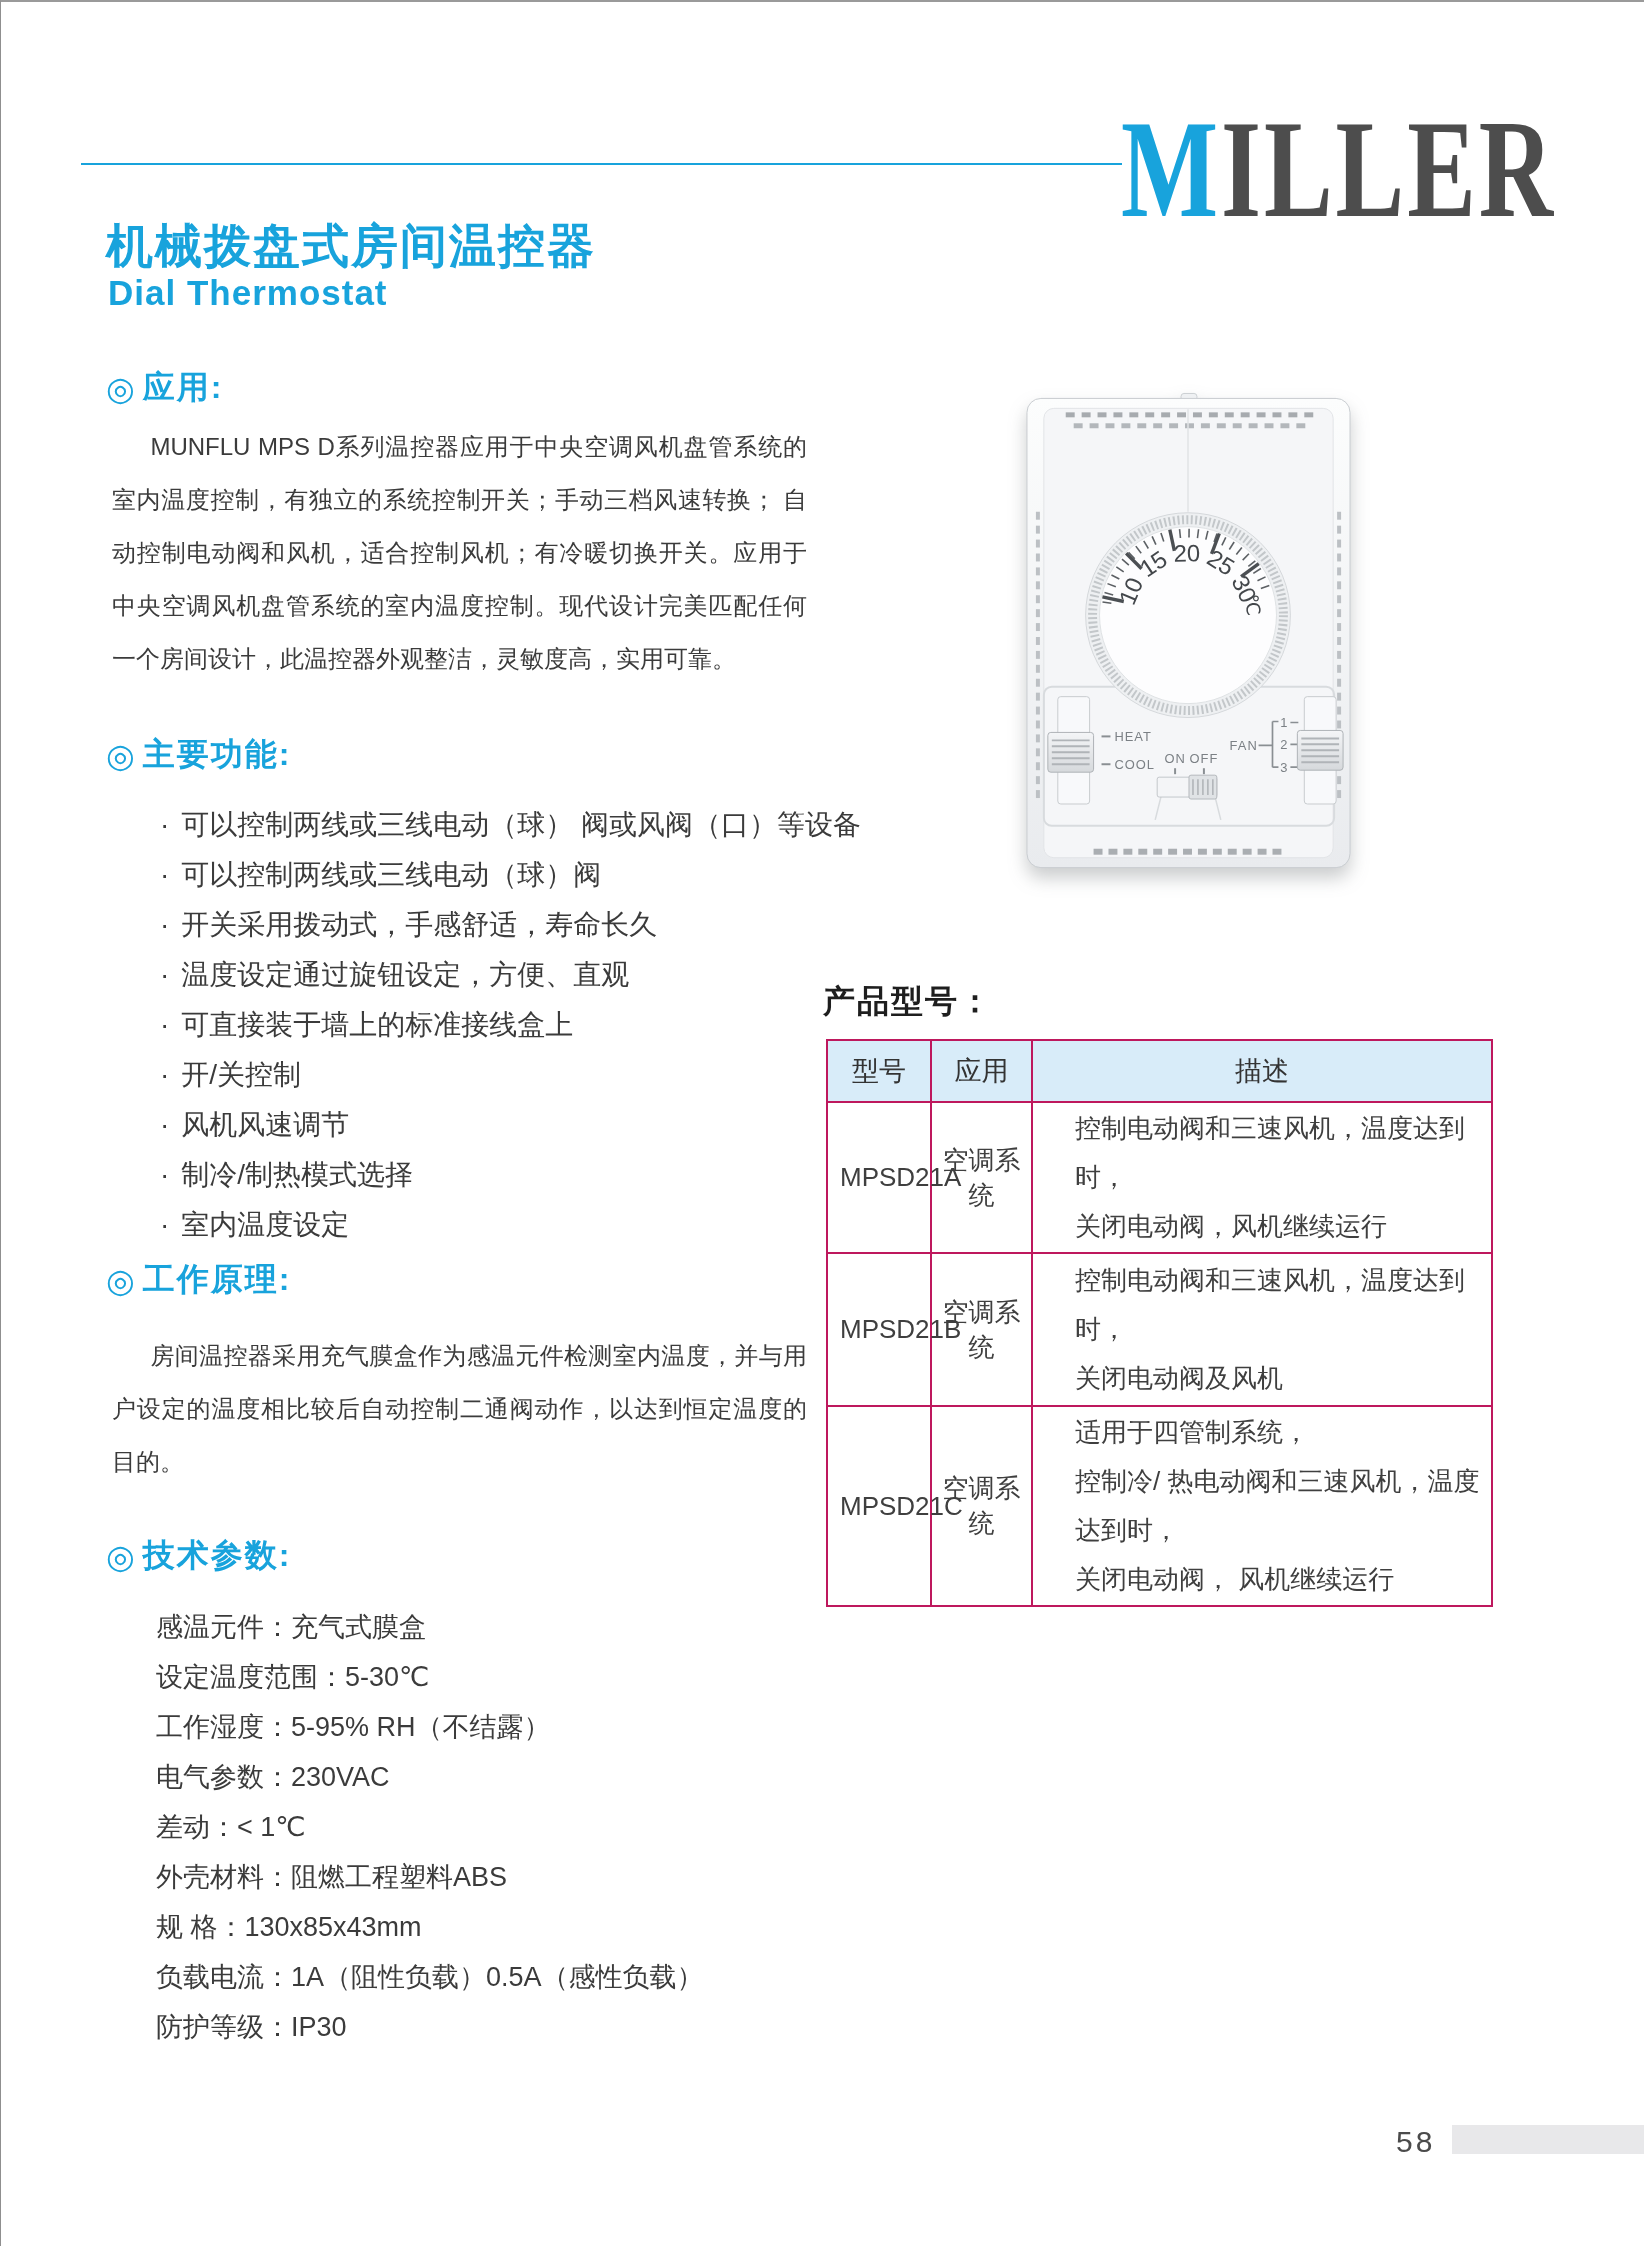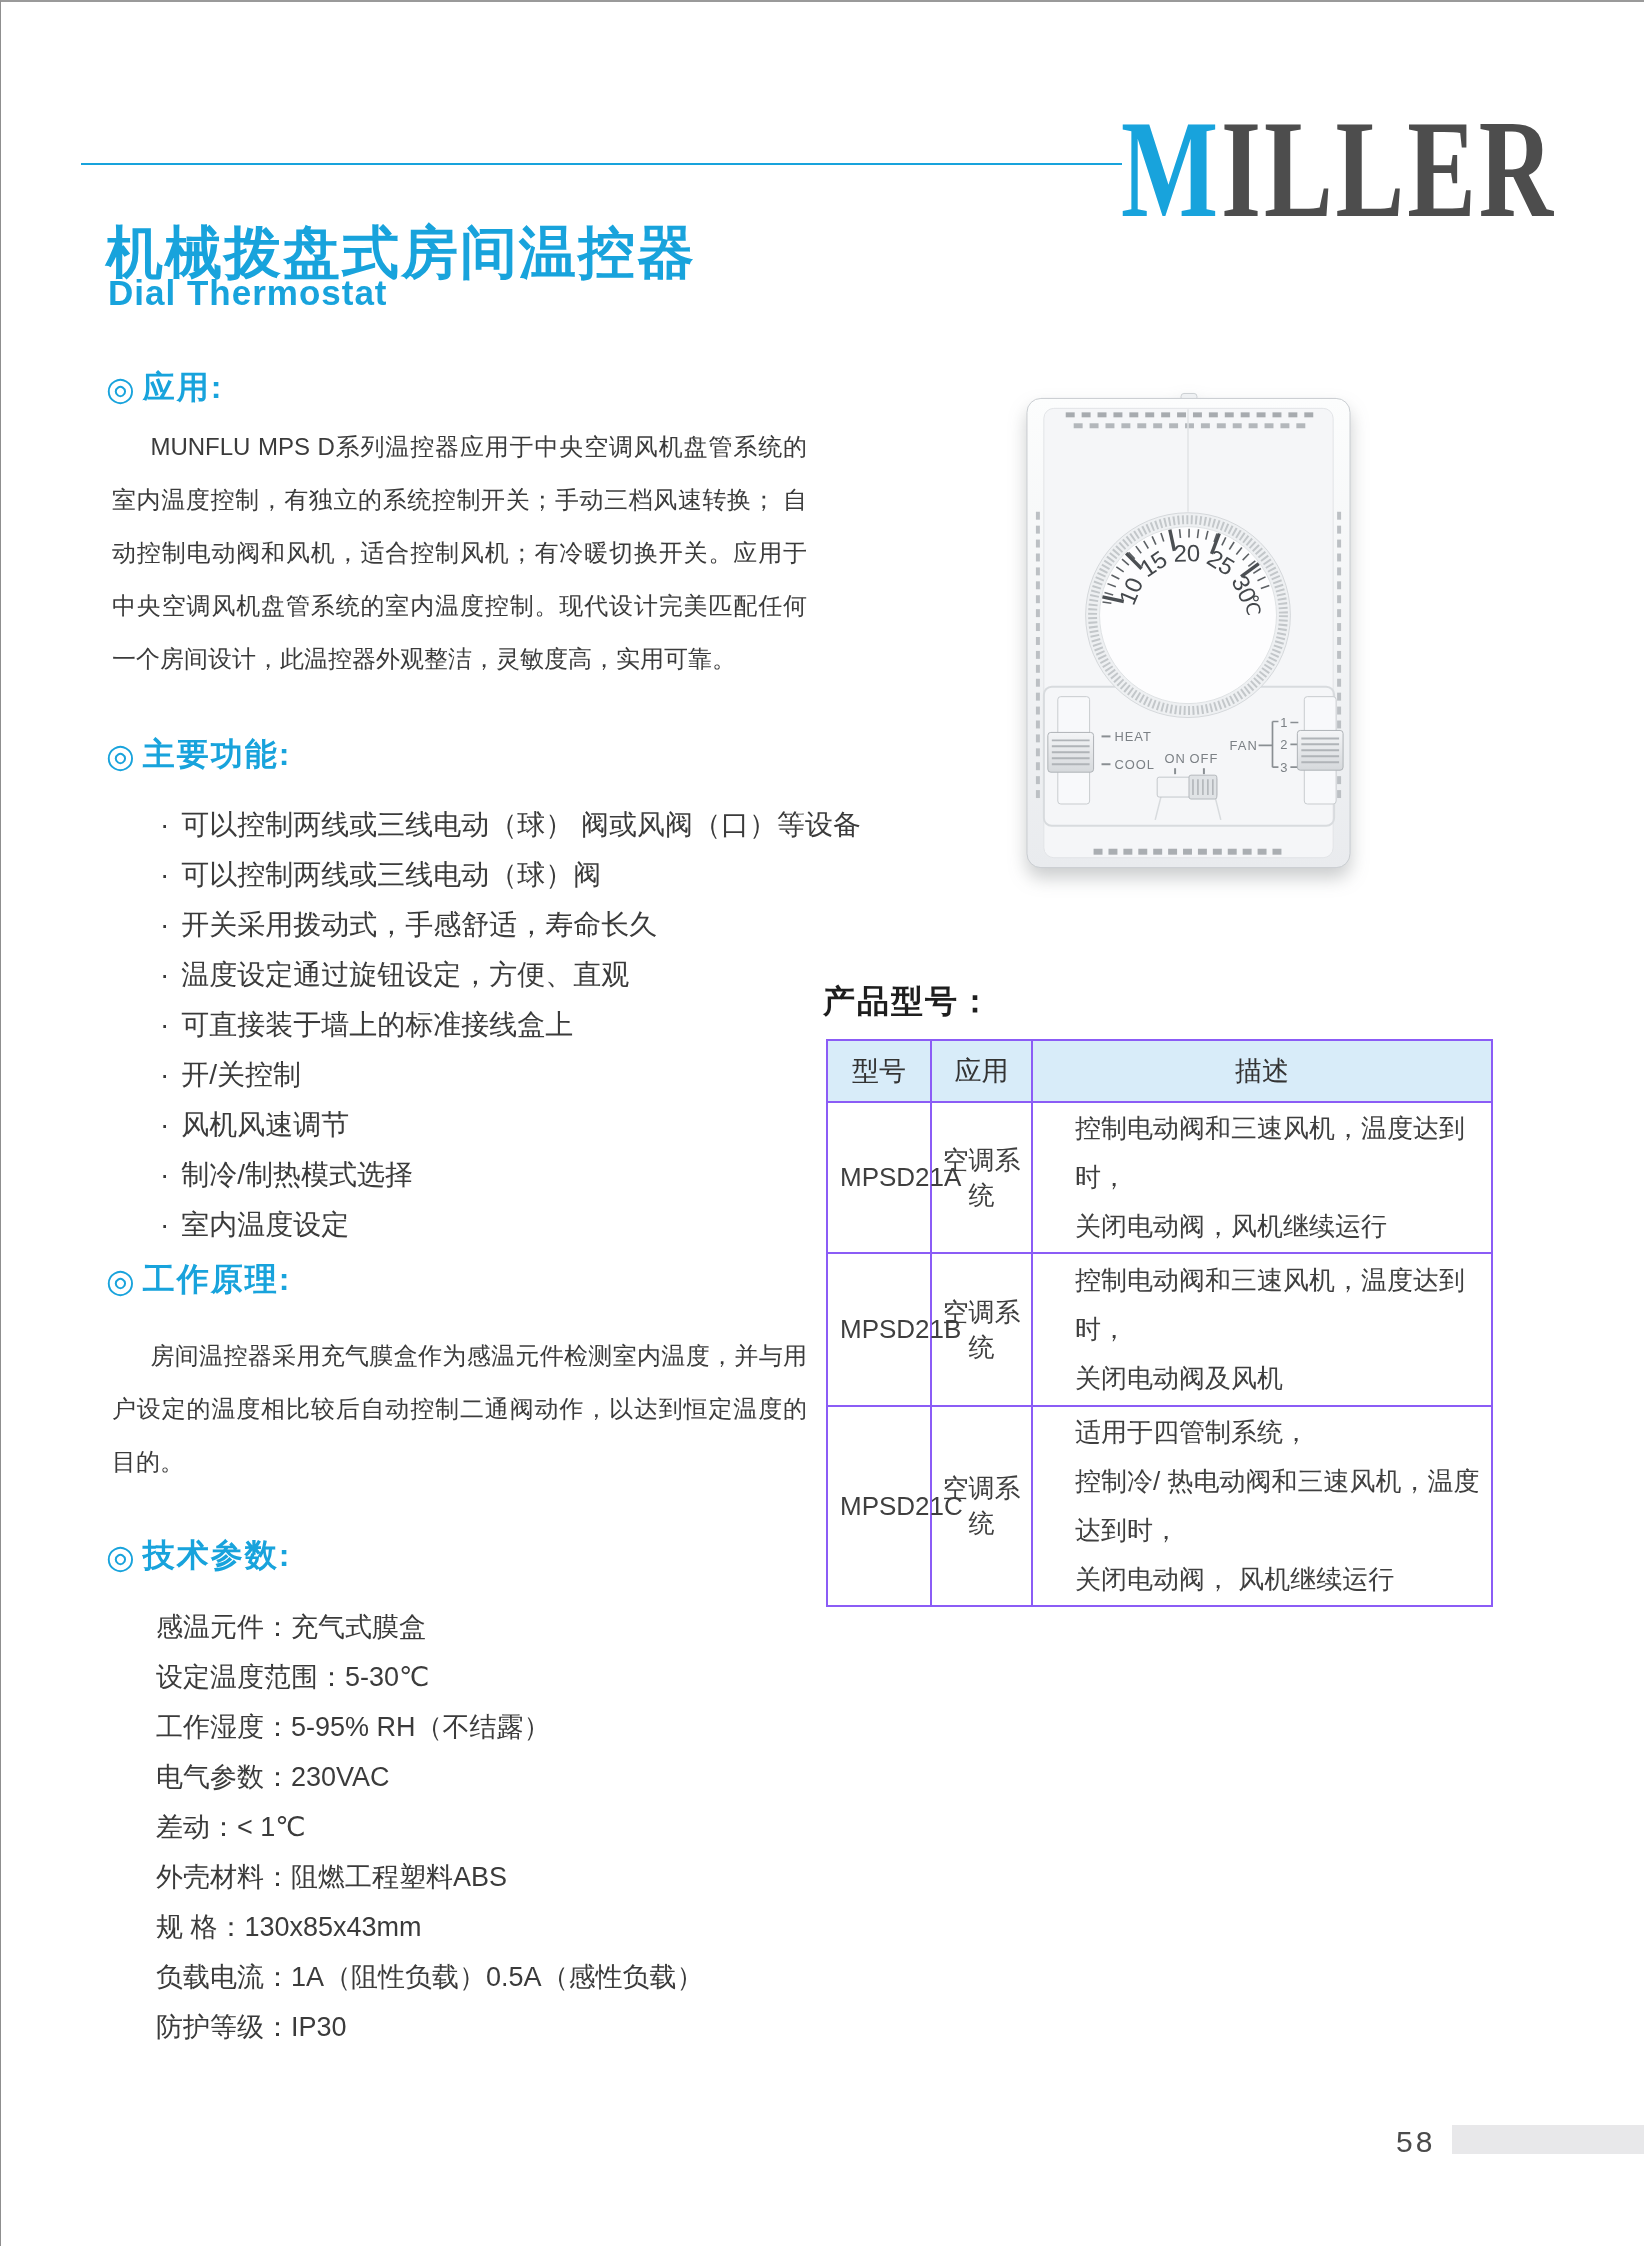--- a/index.html
+++ b/index.html
@@ -12,41 +12,41 @@
   }
   
   .top-rule{position:absolute;left:80px;top:161px;width:1041px;height:2px;background:var(--accent);}
   .logo{
     position:absolute;left:1120px;top:98px;font-family:"Liberation Serif","DejaVu Serif",serif;
     font-weight:bold;font-size:139px;line-height:1;letter-spacing:4px;
     transform:scaleX(0.74);transform-origin:left top;white-space:nowrap;
   }
   .logo-m{color:var(--accent);}
   .logo-rest{color:var(--logo-gray);}
-  .title-zh{position:absolute;left:105px;top:213px;margin:0;font-size:57px;font-weight:bold;color:var(--accent);letter-spacing:2px;}
+  .title-zh{position:absolute;left:105px;top:213px;margin:0;font-size:47px;font-weight:bold;color:var(--accent);letter-spacing:2px;}
   .title-en{position:absolute;left:107px;top:271px;margin:0;font-size:35px;font-weight:bold;color:var(--accent);letter-spacing:1px;}
   
   .sec-head{position:absolute;left:105px;display:flex;align-items:center;gap:8px;color:var(--accent);font-weight:bold;}
   .sec-head .marker{font-size:33px;line-height:1;}
   .sec-head .sec-title{font-size:32px;letter-spacing:2px;}
   
   .body-text{position:absolute;left:111px;width:695px;margin:0;font-size:24px;line-height:53px;color:#3b3b3b;text-align:justify;}
   .indent{text-indent:1.6em;}
   ul.plain{position:absolute;left:111px;margin:0;padding:0;list-style:none;}
   ul.features{left:159px;}
   ul.features li{font-size:28px;line-height:50px;color:#3b3b3b;}
   ul.features .blt{margin-right:12px;}
   ul.specs{left:155px;}
   ul.specs li{font-size:27px;line-height:50px;color:#3b3b3b;}
   
   .models-title{position:absolute;left:822px;top:978px;font-size:32px;font-weight:bold;color:#1e1e1e;letter-spacing:2px;}
   table.models{
     position:absolute;left:825px;top:1037px;width:667px;border-collapse:collapse;table-layout:fixed;
   }
-  table.models th,table.models td{border:2px solid #8b5cf6;font-weight:normal;}
+  table.models th,table.models td{border:2px solid #be185d;font-weight:normal;}
   table.models th{background:var(--th-bg);height:58px;font-size:27px;color:#333;text-align:center;}
   table.models td{font-size:26px;color:#3f3f3f;vertical-align:middle;}
   td.c-model{padding-left:12px;}
   td.c-app{text-align:center;}
   td.c-desc{padding-left:42px;line-height:49px;white-space:pre-line;}
   tr.row-a td{height:145px;} tr.row-b td{height:149px;} tr.row-c td{height:165px;}
   
   .device{position:absolute;left:1021px;top:390px;width:333px;height:490px;}
   .device svg{filter:drop-shadow(0 10px 9px rgba(70,75,80,.28));}
   .dev-label{font-size:13px;fill:#7b8085;letter-spacing:1px;}

